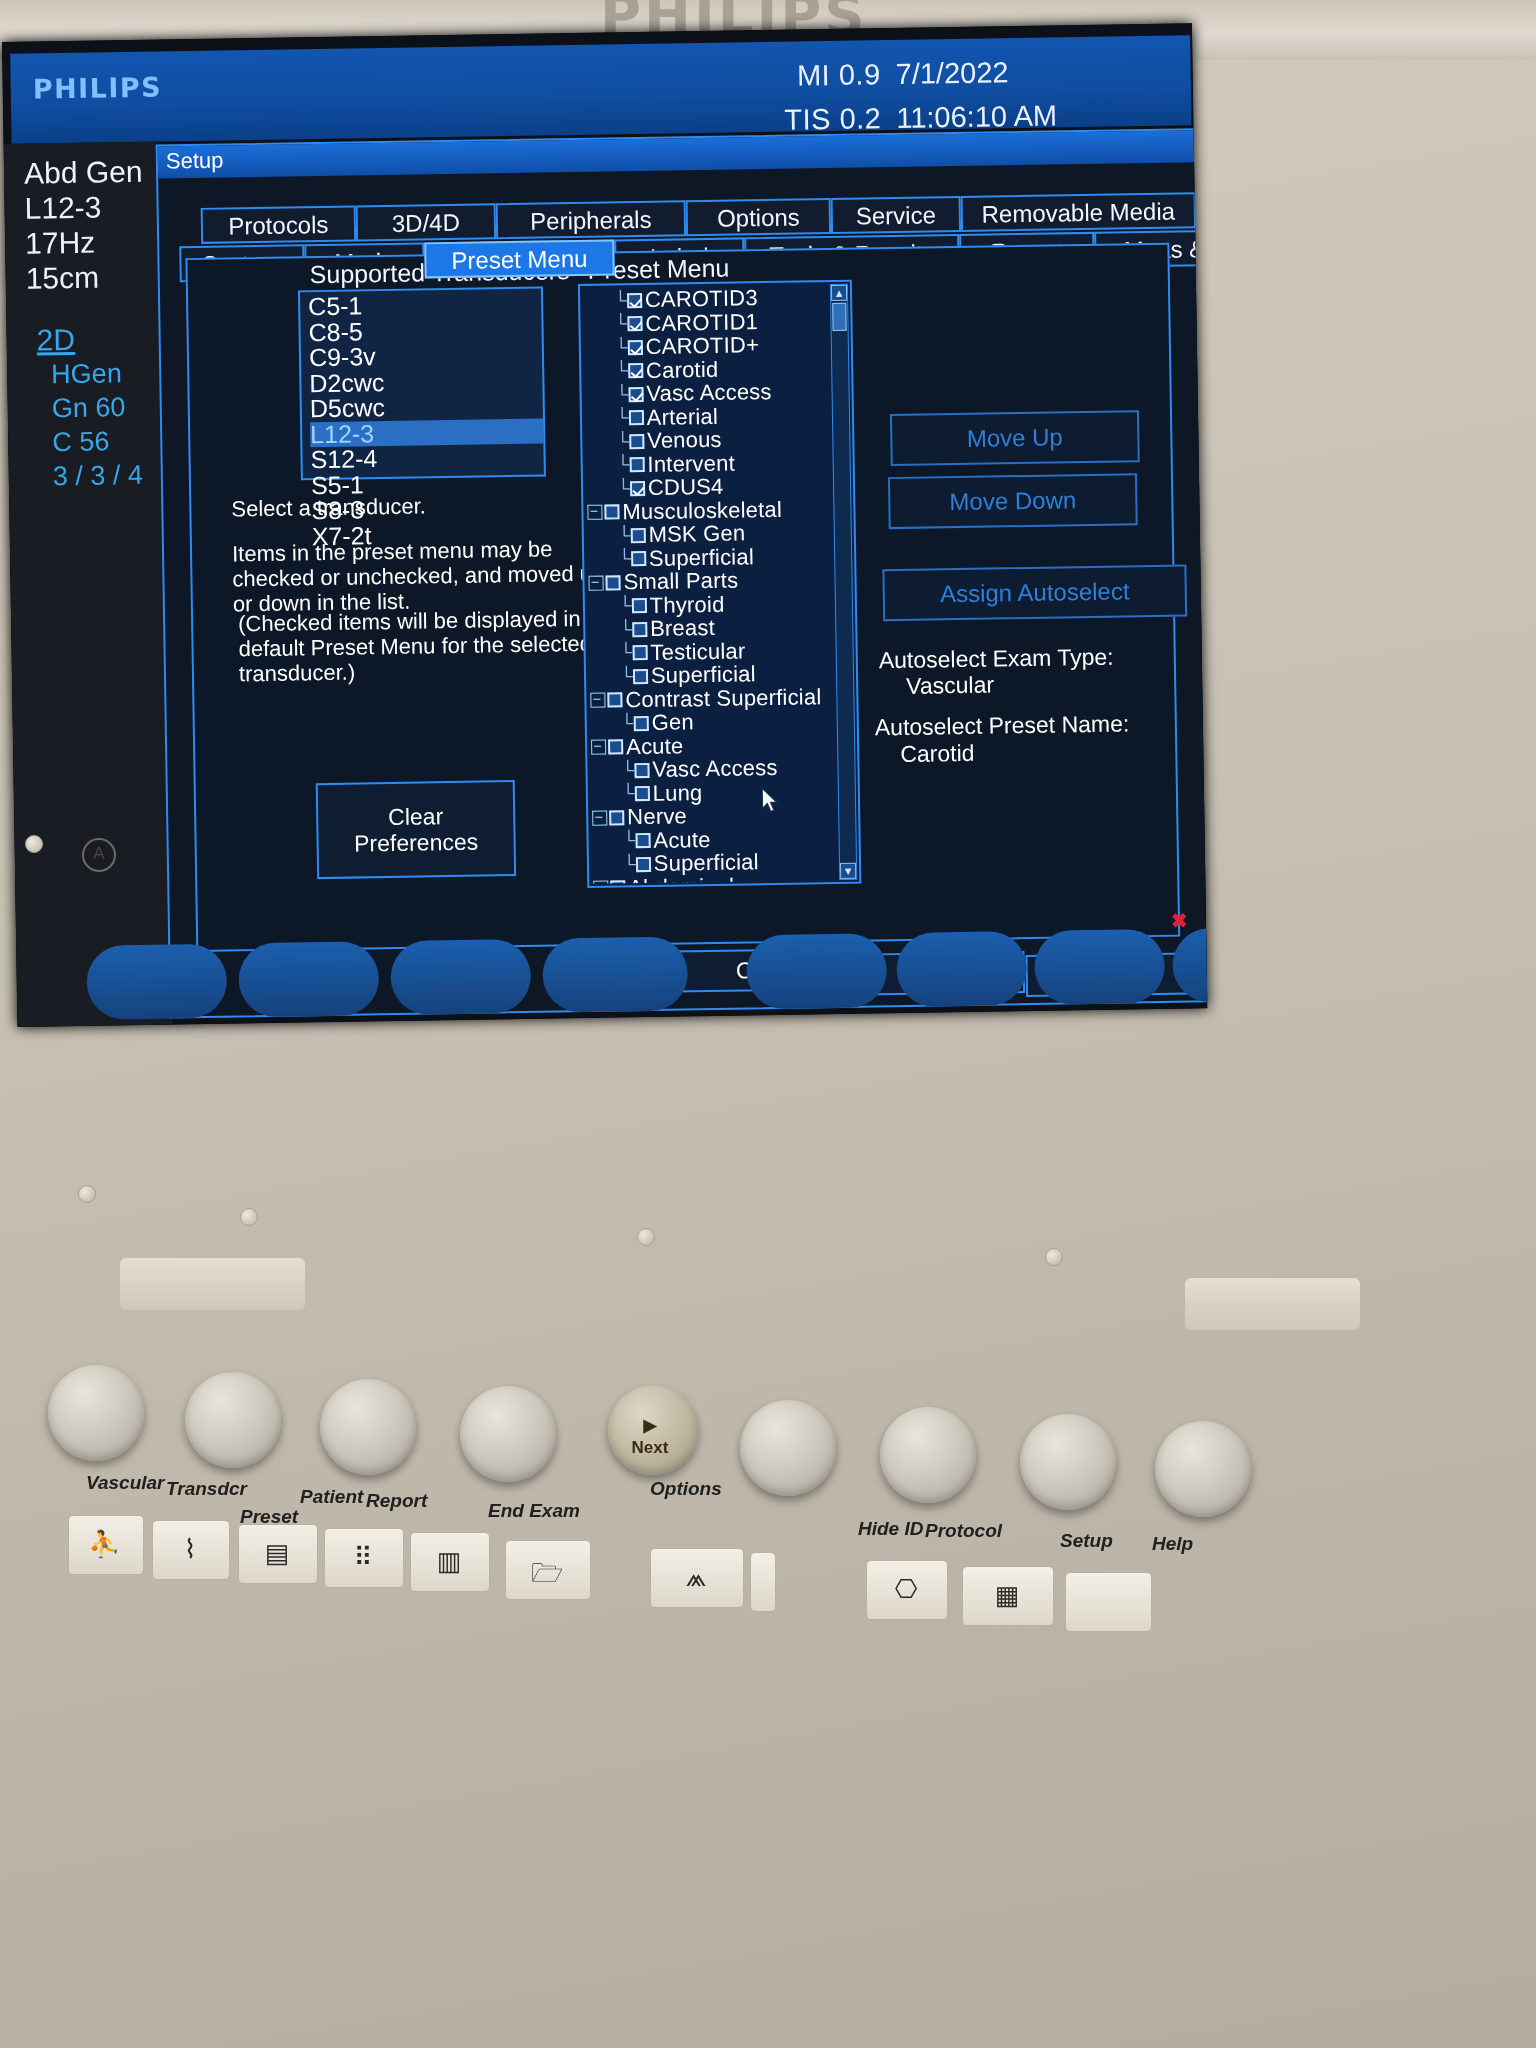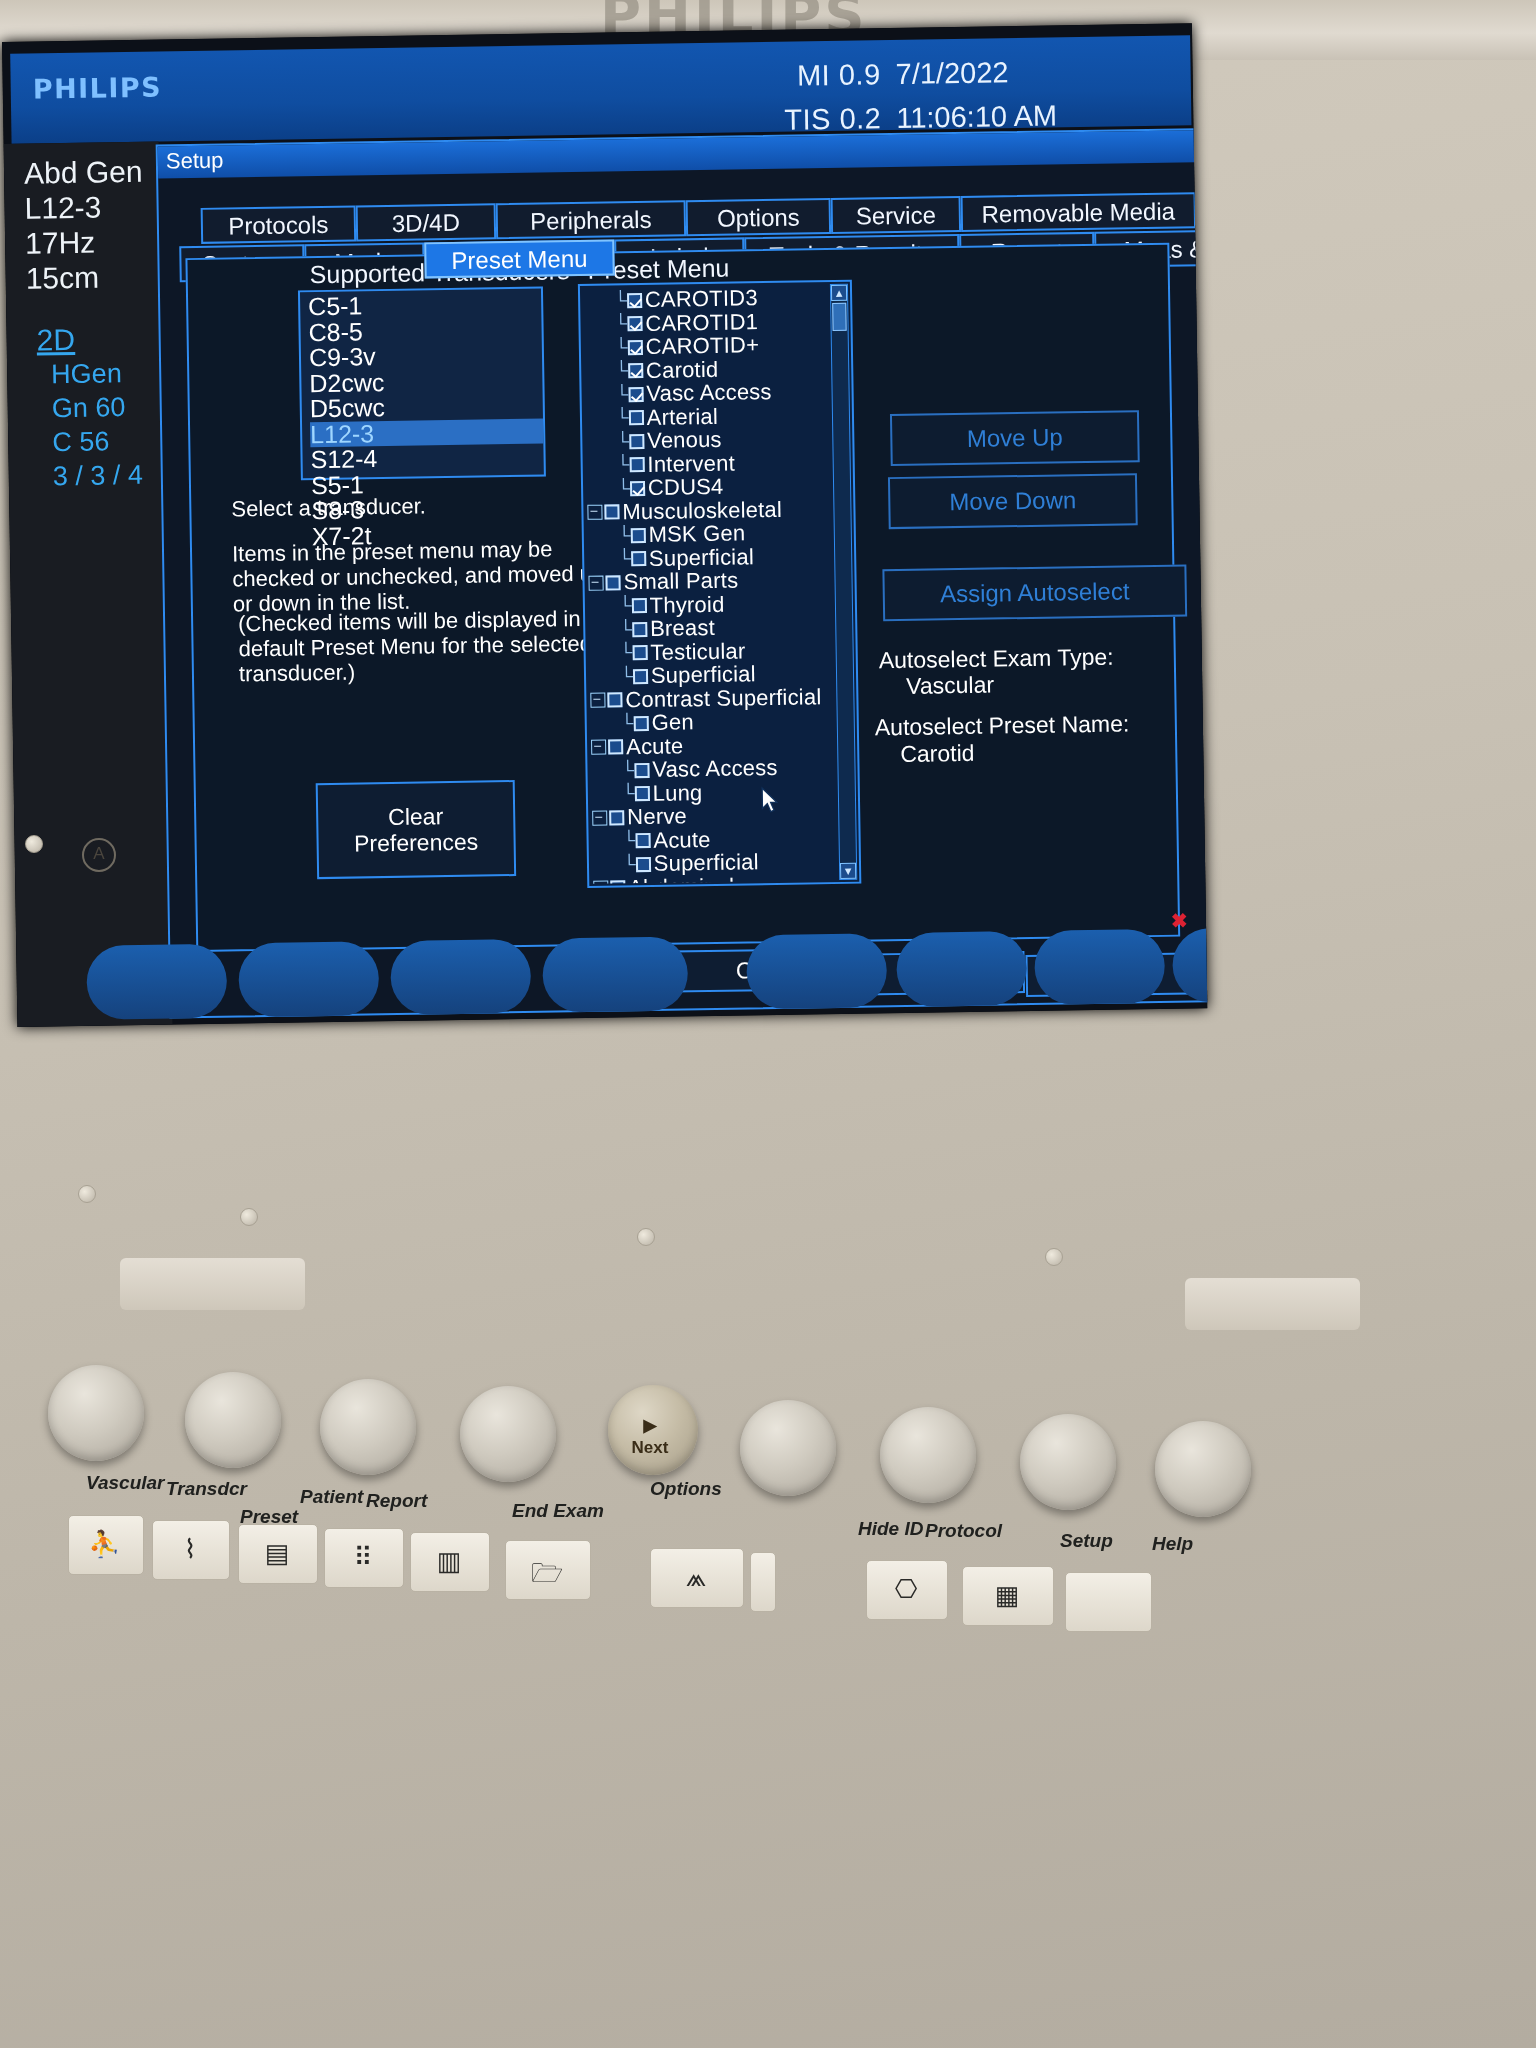--- a/index.html
+++ b/index.html
@@ -316,21 +316,21 @@
   <div class="knob next" style="left:608px;top:1385px;width:90px;height:90px"></div>
   <div class="nxt" style="left:615px;top:1415px">▶</div>
   <div class="nxt" style="left:615px;top:1438px">Next</div>
 
   <div id="knoblabels">
       <div class="klabel" style="left: 86px; top: 1472px;">Vascular</div>
       <div class="klabel" style="left: 166px; top: 1478px;">Transdcr</div>
       <div class="klabel" style="left: 240px; top: 1506px;">Preset</div>
       <div class="klabel" style="left: 300px; top: 1486px;">Patient</div>
       <div class="klabel" style="left: 366px; top: 1490px;">Report</div>
-      <div class="klabel" style="left: 512px; top: 1500px; text-align: center;">End Exam</div>
+      <div class="klabel" style="left: 488px; top: 1500px; text-align: center;">End Exam</div>
       <div class="klabel" style="left: 650px; top: 1478px;">Options</div>
       <div class="klabel" style="left: 858px; top: 1518px;">Hide ID</div>
       <div class="klabel" style="left: 925px; top: 1520px;">Protocol</div>
       <div class="klabel" style="left: 1060px; top: 1530px;">Setup</div>
       <div class="klabel" style="left: 1152px; top: 1533px;">Help</div>
     </div>
 
   <div id="keyrow">
       <div class="keycap" style="left: 68px; top: 1515px; width: 74px; height: 58px;"></div>
       <div class="keyglyph" style="left: 68px; top: 1529px; width: 74px;">⛹</div>

